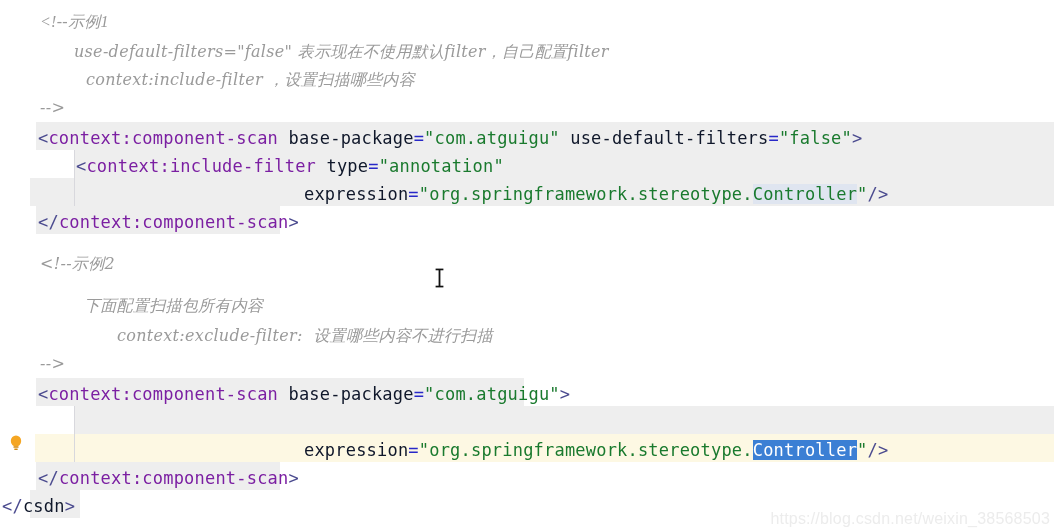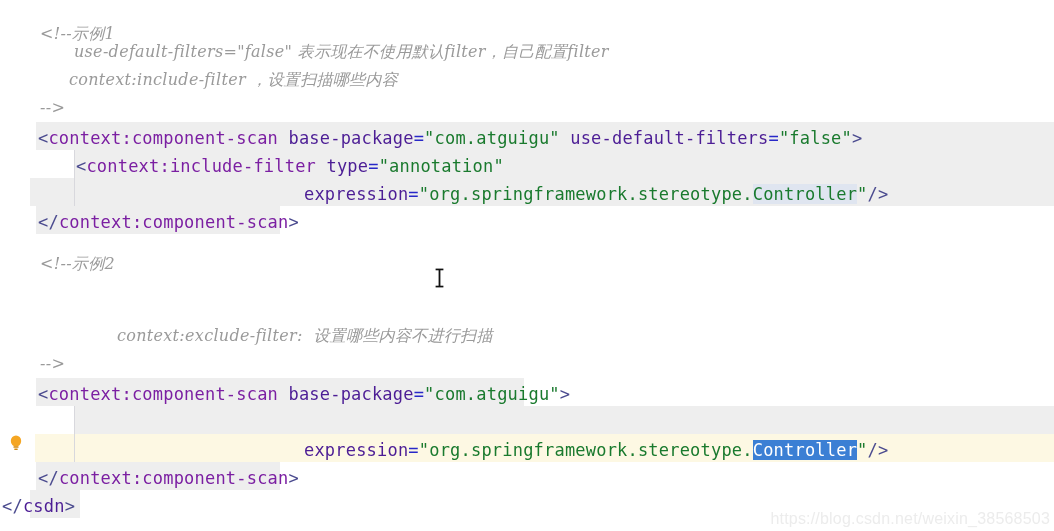--- a/index.html
+++ b/index.html
@@ -83,21 +83,21 @@
     font-family: "DejaVu Serif", "Liberation Serif", serif;
     font-style: italic;
     color: #9a9a9a;
     font-size: 16px;
     letter-spacing: 0.3px;
   }
 
   
   .tag     { color: #7b1fa2; }   
   .punct   { color: #4b4b8f; }   
-  .attr    { color: #4c1d95; }   
+  .attr    { color: #0f172a; }   
   .eq      { color: #2828c8; }
   .val     { color: #1a7a2e; }   
   .quote   { color: #1a7a2e; }
 
   
   .soft-hl {
     background: #dfe5f0;
   }
   
   .sel-hl {
@@ -163,38 +163,39 @@
   <div class="gutter"></div>
 
   <div class="bulb">
     <svg viewBox="0 0 16 18" width="16" height="18">
       <ellipse cx="8" cy="7" rx="5.2" ry="5.6" fill="#f5a623"></ellipse>
       <rect x="5.4" y="12.2" width="5.2" height="1.6" rx="0.6" fill="#d38b10"></rect>
       <rect x="6.2" y="14.4" width="3.6" height="1.5" rx="0.6" fill="#d38b10"></rect>
     </svg>
   </div>
 
-  <div class="line cmt" style="left:40px; top:20px;">&lt;!--示例1</div>
+  <div class="line cmt" style="left:40px; top:8px;font-family:Liberation Serif, serif;">&lt;!--示例1</div>
 
   <div class="line cmt" style="left:74px; top:38px;">use-default-filters="false" 表示现在不使用默认filter，自己配置filter</div>
 
-  <div class="line cmt" style="left:69px; top:66px;">context:include-filter ，设置扫描哪些内容</div>
+  <div class="line cmt" style="left:86px; top:66px;">context:include-filter ，设置扫描哪些内容</div>
 
   <div class="line cmt" style="left:40px; top:94px;">--&gt;</div>
 
   <div class="line" style="left:38px; top:124px;"><span class="punct">&lt;</span><span class="tag">context:component-scan</span><span> </span><span class="attr">base-package</span><span class="eq">=</span><span class="val">"com.atguigu"</span><span> </span><span class="attr">use-default-filters</span><span class="eq">=</span><span class="val">"false"</span><span class="punct">&gt;</span></div>
 
   <div class="line" style="left:76px; top:152px;"><span class="punct">&lt;</span><span class="tag">context:include-filter</span><span> </span><span class="attr">type</span><span class="eq">=</span><span class="val">"annotation"</span></div>
 
   <div class="line" style="left:304px; top:180px;"><span class="attr">expression</span><span class="eq">=</span><span class="quote">"</span><span class="val">org.springframework.stereotype.</span><span class="val soft-hl">Controller</span><span class="quote">"</span><span class="punct">/&gt;</span></div>
 
   <div class="line" style="left:38px; top:208px;"><span class="punct">&lt;/</span><span class="tag">context:component-scan</span><span class="punct">&gt;</span></div>
 
   <div class="line cmt" style="left:40px; top:250px;">&lt;!--示例2</div>
 
+  <div class="line cmt" style="left:84px; top:292px;">下面配置扫描包所有内容</div>
 
   <div class="line cmt" style="left:78px; top:322px;margin-left:39px;">context:exclude-filter:  设置哪些内容不进行扫描</div>
 
   <div class="line cmt" style="left:40px; top:350px;">--&gt;</div>
 
   <div class="line" style="left:38px; top:380px;"><span class="punct">&lt;</span><span class="tag">context:component-scan</span><span> </span><span class="attr">base-package</span><span class="eq">=</span><span class="val">"com.atguigu"</span><span class="punct">&gt;</span></div>
 
 
   <div class="line" style="left:304px; top:436px;"><span class="attr">expression</span><span class="eq">=</span><span class="quote">"</span><span class="val">org.springframework.stereotype.</span><span class="sel-hl">Controller</span><span class="quote">"</span><span class="punct">/&gt;</span></div>
 

